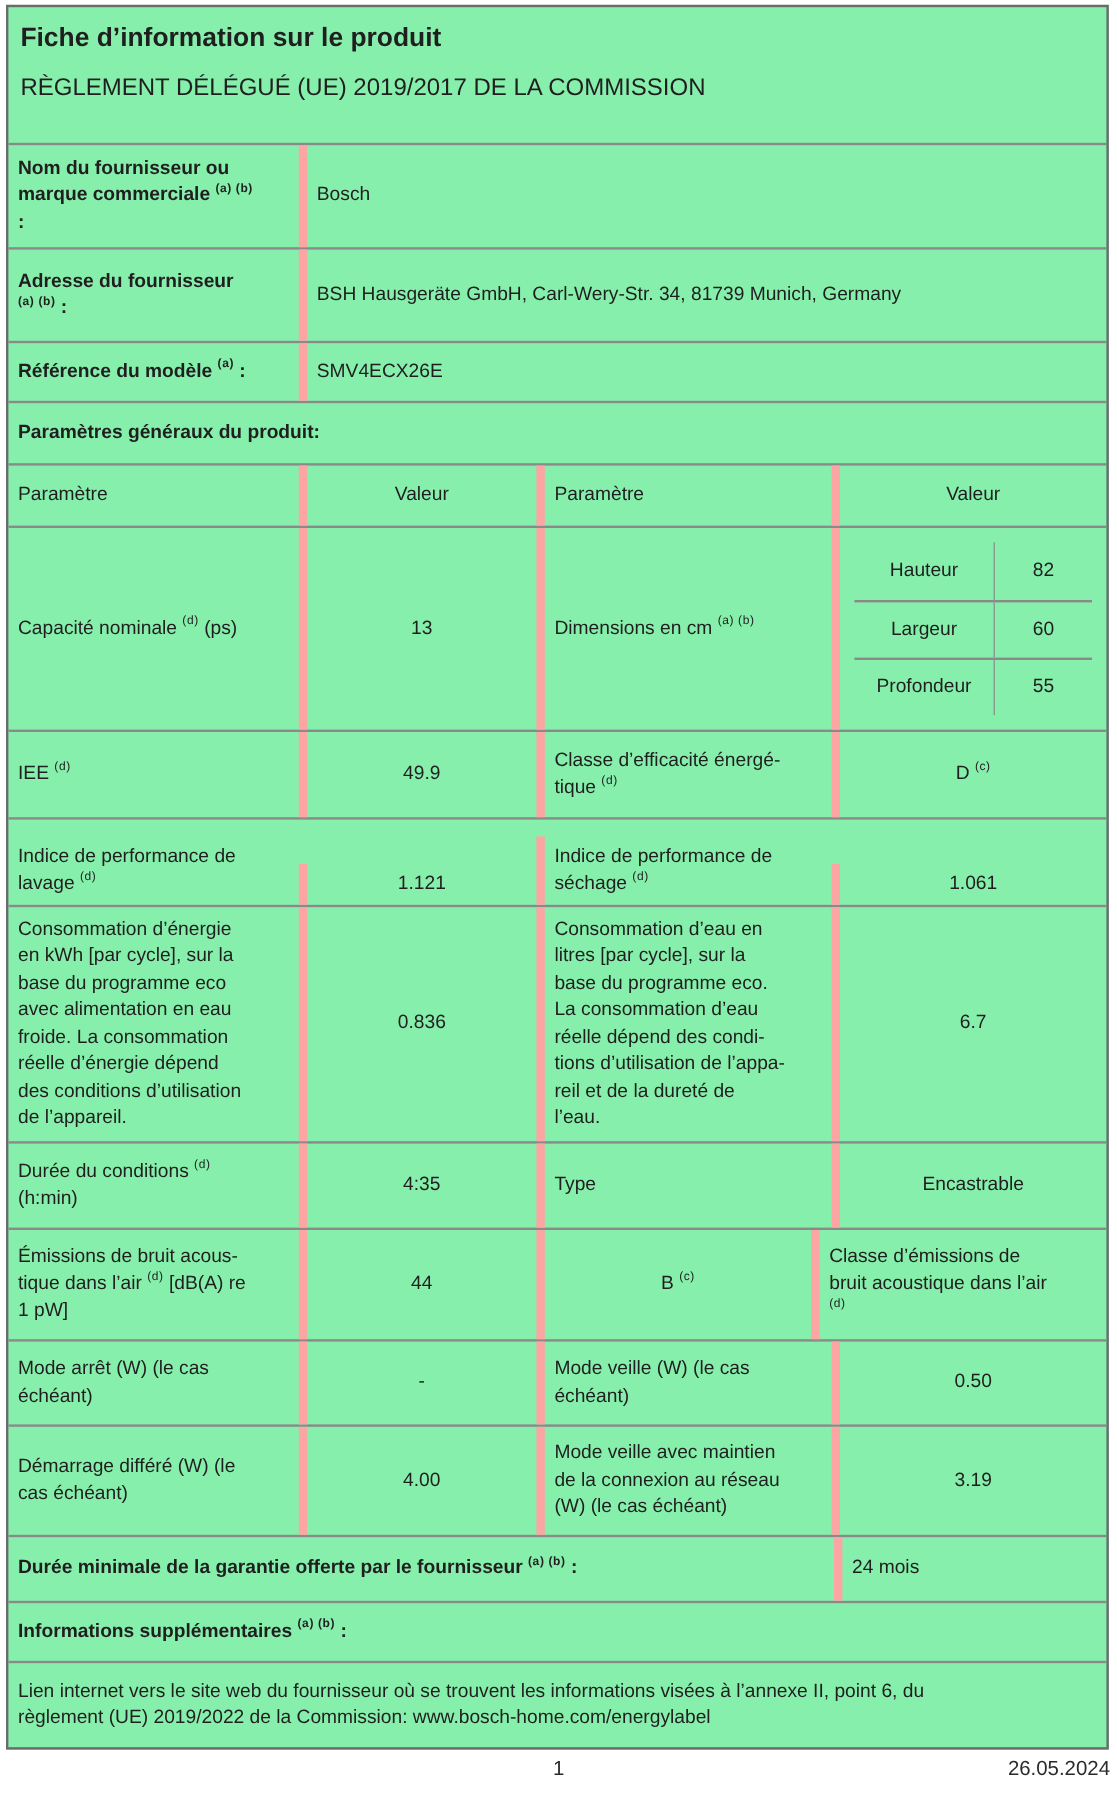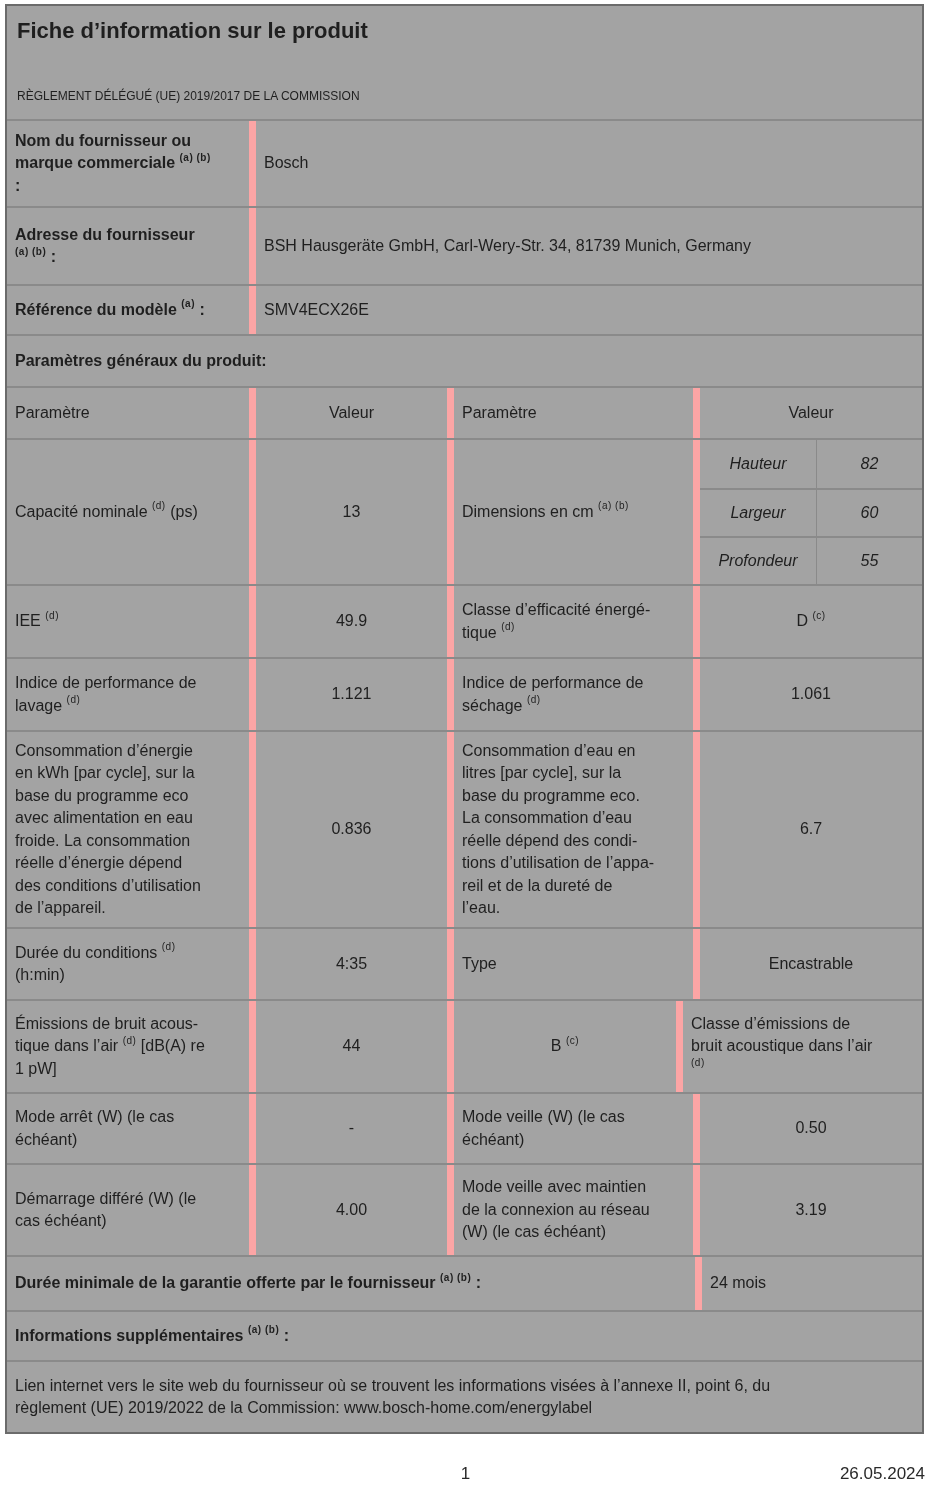--- a/index.html
+++ b/index.html
@@ -3,21 +3,21 @@
 <meta charset="utf-8">
 <style>
   html,body{margin:0;padding:0;}
   body{
     width:931px;height:1500px;position:relative;background:#ffffff;
     font-family:"Liberation Sans",sans-serif;color:#1f1f1f;
     -webkit-font-smoothing:antialiased;
   }
   .sheet{
     position:absolute;left:5px;top:4px;width:919px;
-    border:2px solid #6b6b6b;box-sizing:border-box;background:#a3a3a3;
+    border:2px solid #6b6b6b;box-sizing:border-box;background:#86efac;
   }
   .row{display:flex;border-top:2px solid #8a8a8a;box-sizing:border-box;align-items:stretch;}
   .row.first{border-top:none;}
   .cell{
     box-sizing:border-box;padding:6px 8px;display:flex;align-items:center;
     font-size:16px;line-height:22.5px;
   }
   .cell + .cell{border-left:7px solid #fca5a5;}
   .txt{width:100%;}
   .t{white-space:pre-line;}
@@ -34,35 +34,35 @@
     letter-spacing:0.5px;
   }
   
   .r-title{min-height:113px;}
   .r-name{min-height:87px;}
   .r-addr{min-height:78px;}
   .r-model{min-height:50px;}
   .r-section{min-height:52px;}
   .r-headers{min-height:52px;}
   .r-iee{min-height:73px;}
-  .r-index{min-height:73px;}
+  .r-index{min-height:73px;align-items:flex-end;}
   .r-consume{min-height:197px;}
   .r-duration{min-height:72px;}
   .r-noise{min-height:93px;}
   .r-off{min-height:71px;}
   .r-delay{min-height:92px;}
   .r-warranty{min-height:55px;}
   .r-info{min-height:50px;justify-content:flex-end;}
   .r-link{min-height:72px;}
   
   .titlecell{display:block;padding:14px 10px 8px 10px;}
   .doc-title{font-size:22px;font-weight:bold;margin:0;}
-  .doc-sub{font-size:12px;margin-top:42px;}
+  .doc-sub{font-size:20px;margin-top:19px;}
   
-  .subtable{padding:0;display:block;font-style:italic;}
+  .subtable{padding:12px;display:block;}
   .subrow{display:flex;border-top:2px solid #8a8a8a;height:48px;box-sizing:border-box;}
   .subrow.first{border-top:none;}
   .subname{width:116px;display:flex;align-items:center;justify-content:center;text-align:center;box-sizing:border-box;padding:2px 4px;}
   .subval{flex:1;border-left:1px solid #8a8a8a;display:flex;align-items:center;justify-content:center;box-sizing:border-box;}
   
   .footer{position:absolute;left:0;top:1464px;width:100%;font-size:17px;text-align:center;color:#2a2a2a;}
   .footer .date{position:absolute;right:6px;top:0;}
 </style>
 </head>
 <body>

